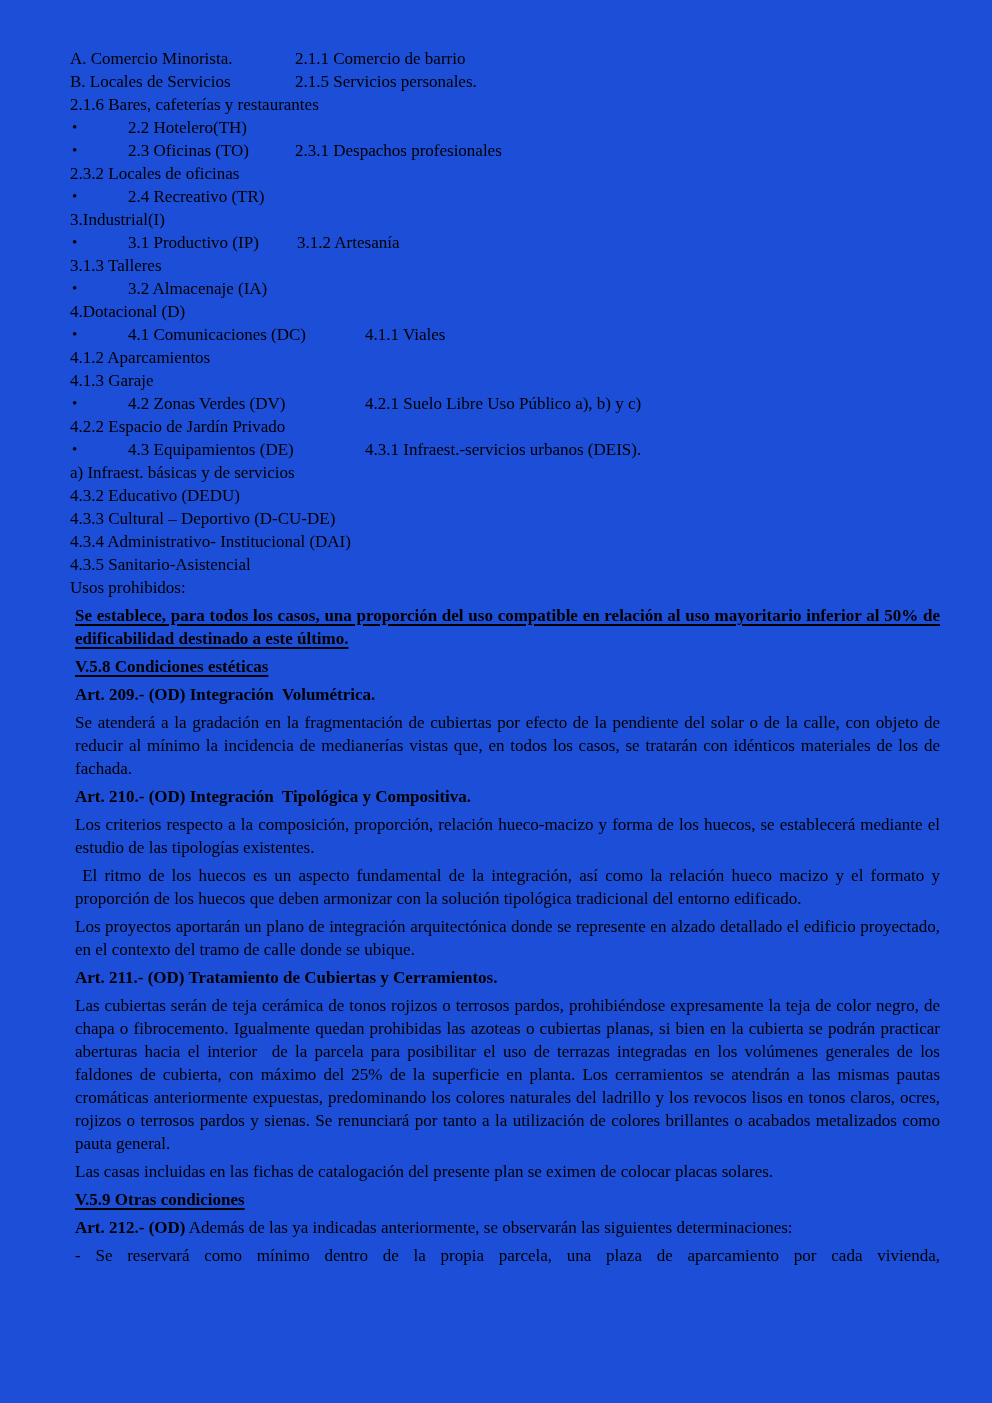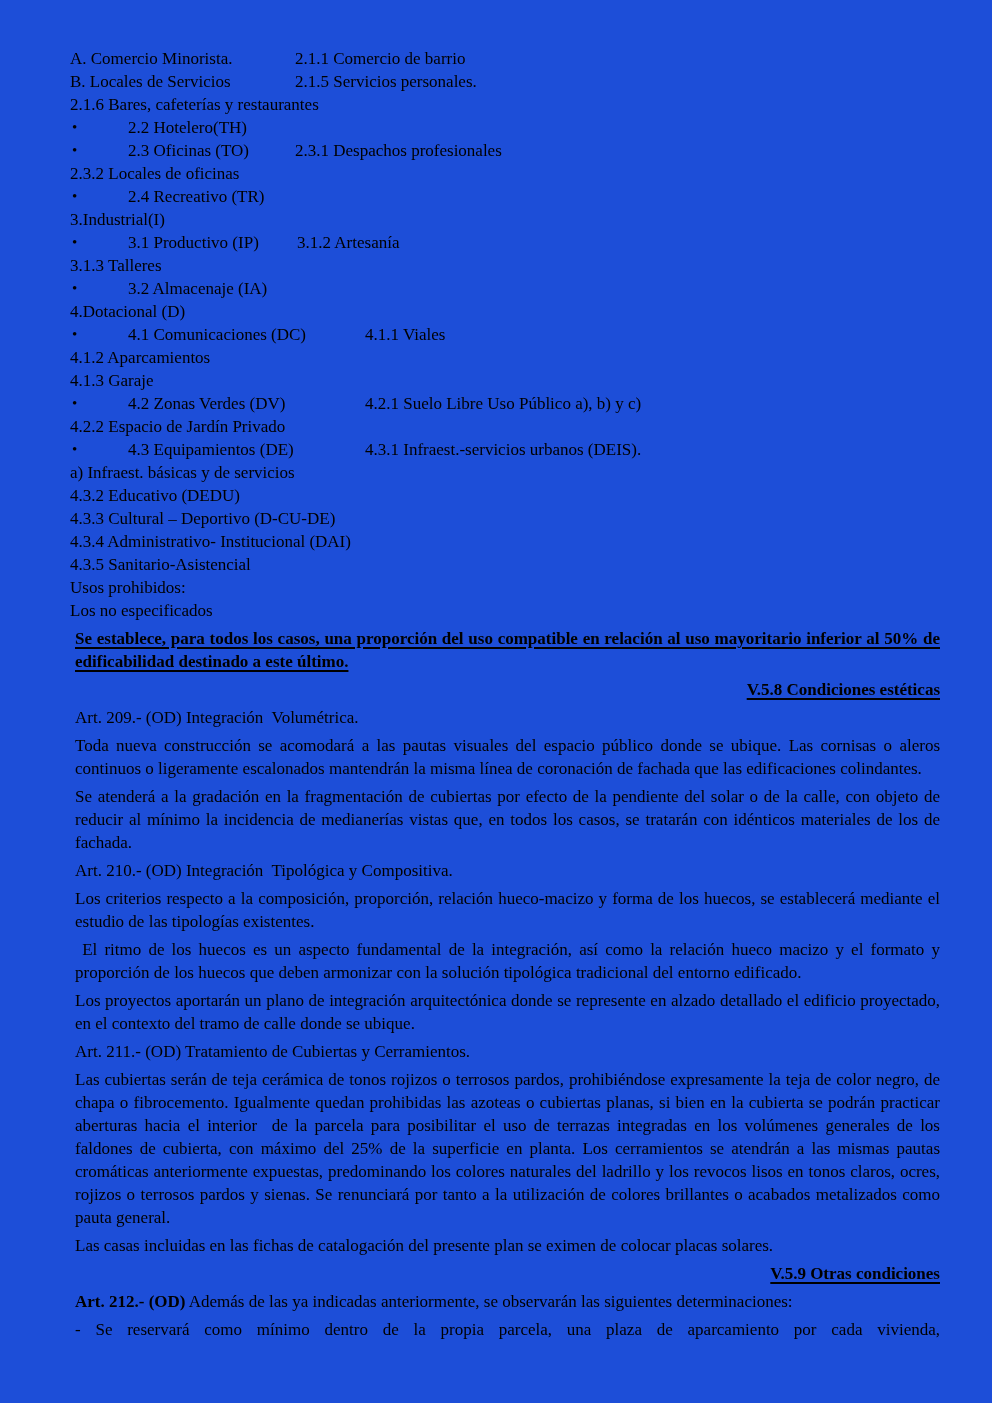--- a/index.html
+++ b/index.html
@@ -30,23 +30,23 @@
     font-weight: bold;
     text-decoration: underline;
     text-decoration-thickness: 2px;
     text-underline-offset: 3px;
   }
   .section-head {
     font-weight: bold;
     text-decoration: underline;
     text-decoration-thickness: 2px;
     text-underline-offset: 3px;
-    text-align: right;
+    text-align: left;
   }
-  .art-title { font-weight: normal; text-align: left; }
+  .art-title { font-weight: bold; text-align: left; }
   .bold { font-weight: bold; }
   .last-stretch { text-align-last: justify; }
 </style>
 </head>
 <body>
 
 <div class="page">
 
   <div class="row">
     <span class="c1">A. Comercio Minorista.</span>
@@ -128,30 +128,26 @@
   </div>
   <div class="row">
     <span class="c1">4.3.4 Administrativo- Institucional (DAI)</span>
   </div>
   <div class="row">
     <span class="c1">4.3.5 Sanitario-Asistencial</span>
   </div>
   <div class="row">
     <span class="c1">Usos prohibidos:</span>
   </div>
-  <div class="row">
-    <span class="c1">Los no especificados</span>
-  </div>
 
   <p class="statement">Se establece, para todos los casos, una proporción del uso compatible en relación al uso mayoritario inferior al 50% de edificabilidad destinado a este último.</p>
 
   <p class="section-head">V.5.8 Condiciones estéticas</p>
 
   <p class="art-title">Art. 209.- (OD) Integración&nbsp; Volumétrica.</p>
-  <p>Toda nueva construcción se acomodará a las pautas visuales del espacio público donde se ubique. Las cornisas o aleros continuos o ligeramente escalonados mantendrán la misma línea de coronación de fachada que las edificaciones colindantes.</p>
   <p>Se atenderá a la gradación en la fragmentación de cubiertas por efecto de la pendiente del solar o de la calle, con objeto de reducir al mínimo la incidencia de medianerías vistas que, en todos los casos, se tratarán con idénticos materiales de los de fachada.</p>
 
   <p class="art-title">Art. 210.- (OD) Integración&nbsp; Tipológica y Compositiva.</p>
   <p>Los criterios respecto a la composición, proporción, relación hueco-macizo y forma de los huecos, se establecerá mediante el estudio de las tipologías existentes.</p>
   <p>&nbsp;El ritmo de los huecos es un aspecto fundamental de la integración, así como la relación hueco macizo y el formato y proporción de los huecos que deben armonizar con la solución tipológica tradicional del entorno edificado.</p>
   <p>Los proyectos aportarán un plano de integración arquitectónica donde se represente en alzado detallado el edificio proyectado, en el contexto del tramo de calle donde se ubique.</p>
 
   <p class="art-title">Art. 211.- (OD) Tratamiento de Cubiertas y Cerramientos.</p>
   <p>Las cubiertas serán de teja cerámica de tonos rojizos o terrosos pardos, prohibiéndose expresamente la teja de color negro, de chapa o fibrocemento. Igualmente quedan prohibidas las azoteas o cubiertas planas, si bien en la cubierta se podrán practicar aberturas hacia el interior&nbsp; de la parcela para posibilitar el uso de terrazas integradas en los volúmenes generales de los faldones de cubierta, con máximo del 25% de la superficie en planta. Los cerramientos se atendrán a las mismas pautas cromáticas anteriormente expuestas, predominando los colores naturales del ladrillo y los revocos lisos en tonos claros, ocres, rojizos o terrosos pardos y sienas. Se renunciará por tanto a la utilización de colores brillantes o acabados metalizados como pauta general.</p>
   <p>Las casas incluidas en las fichas de catalogación del presente plan se eximen de colocar placas solares.</p>

